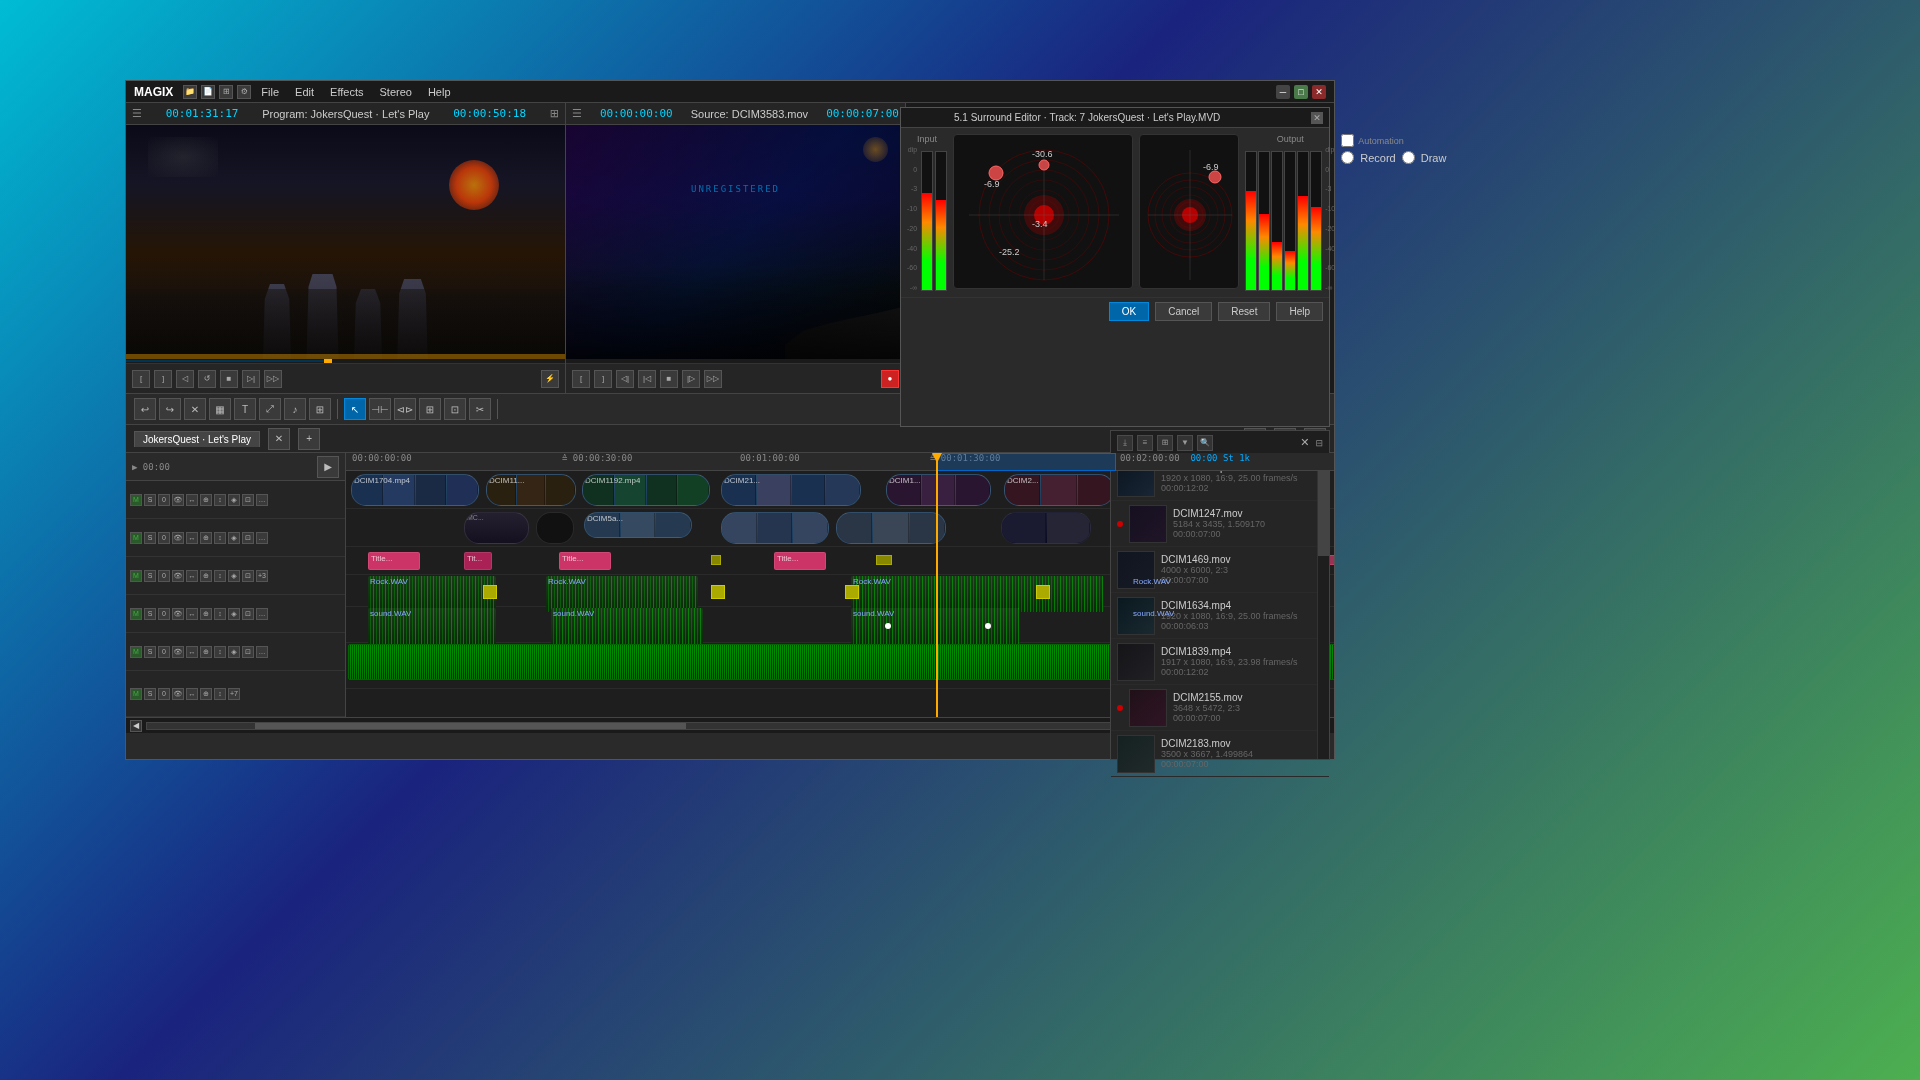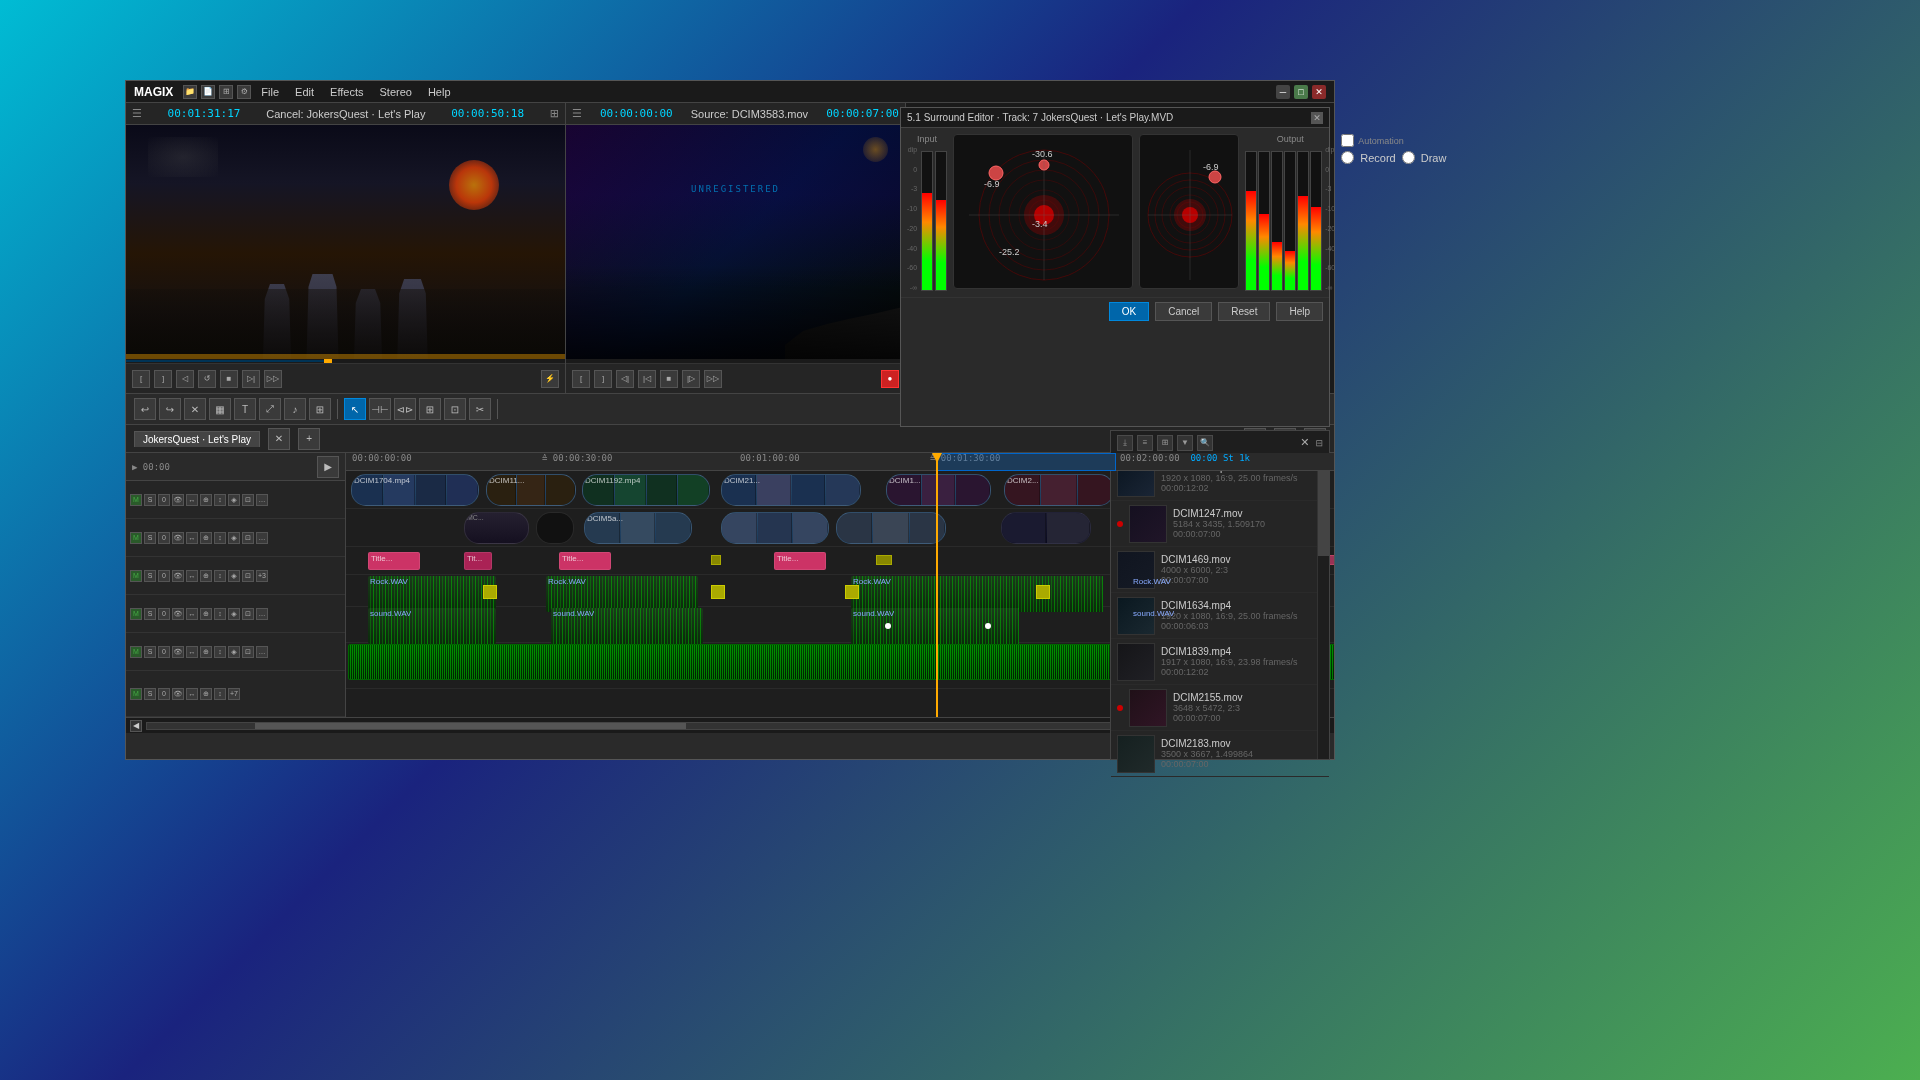--- a/index.html
+++ b/index.html
@@ -412,20 +412,21 @@
       background: #1a1a1a;
       display: flex;
       align-items: center;
       padding: 0 6px;
       border-bottom: 1px solid #444;
       justify-content: space-between;
     }
     #surround-title-text {
       color: #ccc;
       font-size: 10px;
+      margin-left: 47px;
     }
     .surround-close {
       width: 12px;
       height: 12px;
       background: #555;
       display: flex;
       align-items: center;
       justify-content: center;
       font-size: 9px;
       cursor: pointer;
@@ -634,21 +635,21 @@
       <div class="win-ctrl close">✕</div>
     </div>
   </div>
 
   <div id="preview-section">
 
     <div id="program-monitor">
       <div class="monitor-header">
         <span style="color:#888;cursor:pointer">☰</span>
         <span class="monitor-time">00:01:31:17</span>
-        <span class="monitor-title">Cancel: JokersQuest · Let's Play</span>
+        <span class="monitor-title">Program: JokersQuest · Let's Play</span>
         <span class="monitor-time">00:00:50:18</span>
         <span style="color:#888;cursor:pointer">⊞</span>
       </div>
       <div class="monitor-screen" id="program-screen">
 
         <div style="width:100%;height:100%;background:linear-gradient(180deg,#0a0a18 0%,#151525 25%,#251505 55%,#151010 80%,#0a0a0a 100%);position:relative;">
           <div style="position:absolute;top:15%;right:15%;width:50px;height:50px;background:radial-gradient(circle,#ff9900,#ff4400,transparent);border-radius:50%;opacity:0.7;"></div>
           <div style="position:absolute;top:5%;left:5%;width:70px;height:40px;background:radial-gradient(ellipse,rgba(80,80,80,0.3),transparent);"></div>
           <div style="position:absolute;bottom:0;left:0;right:0;height:65%;display:flex;align-items:flex-end;justify-content:center;gap:8px;padding-bottom:0;">
             <div style="width:35px;height:75px;background:linear-gradient(180deg,#3a3a4a,#252535);clip-path:polygon(30% 0%,70% 0%,85% 20%,90% 100%,10% 100%,15% 20%);"></div>
@@ -837,21 +838,21 @@
           <div class="track-btn">+7</div>
         </div>
 
       </div>
 
       <div id="timeline-tracks">
 
         <div id="timeline-ruler">
           <div style="position:relative;width:900px;height:18px;">
             <span class="ruler-mark" style="left:2px;">00:00:00:00</span>
-            <span class="ruler-mark" style="left:192px;">≙ 00:00:30:00</span>
+            <span class="ruler-mark" style="left:212px;">≙ 00:00:30:00</span>
             <span class="ruler-mark" style="left:390px;">00:01:00:00</span>
             <span class="ruler-mark" style="left:580px;">≙ 00:01:30:00</span>
             <span class="ruler-mark" style="left:770px;">00:02:00:00</span>
             <span style="position:absolute;right:0;color:#00aaff;font-size:9px;font-family:monospace;">00:00 St 1k</span>
           </div>
 
           <div style="position:absolute;top:0;left:590px;width:180px;height:18px;background:rgba(0,100,200,0.3);border:1px solid #0066cc;"></div>
         </div>
 
         <div class="playhead" style="left:590px;">
@@ -925,21 +926,21 @@
             <div class="clip-label">DCIM...</div>
           </div>
         </div>
 
         <div class="track-row">
           <div class="clip clip-video" style="left:118px;width:65px;height:32px;top:3px;background:linear-gradient(180deg,#252030,#151020);">
             <span class="clip-label" style="color:#888;font-size:7px;">MC...</span>
           </div>
           <div class="clip clip-video" style="left:190px;width:38px;height:32px;top:3px;background:#111;">
           </div>
-          <div class="clip clip-video" style="left:238px;width:108px;height:32px;top:3px;">
+          <div class="clip clip-video" style="left:238px;width:108px;height:26px;top:3px;">
             <div class="clip-thumbnail">
               <div class="thumb-block" style="background:#253a50;"></div>
               <div class="thumb-block" style="background:#354a60;"></div>
               <div class="thumb-block" style="background:#253a50;"></div>
             </div>
             <span class="clip-label">DCIM5a...</span>
           </div>
           <div class="clip clip-video" style="left:375px;width:108px;height:32px;top:3px;">
             <div class="clip-thumbnail">
               <div class="thumb-block" style="background:#354560;"></div>

